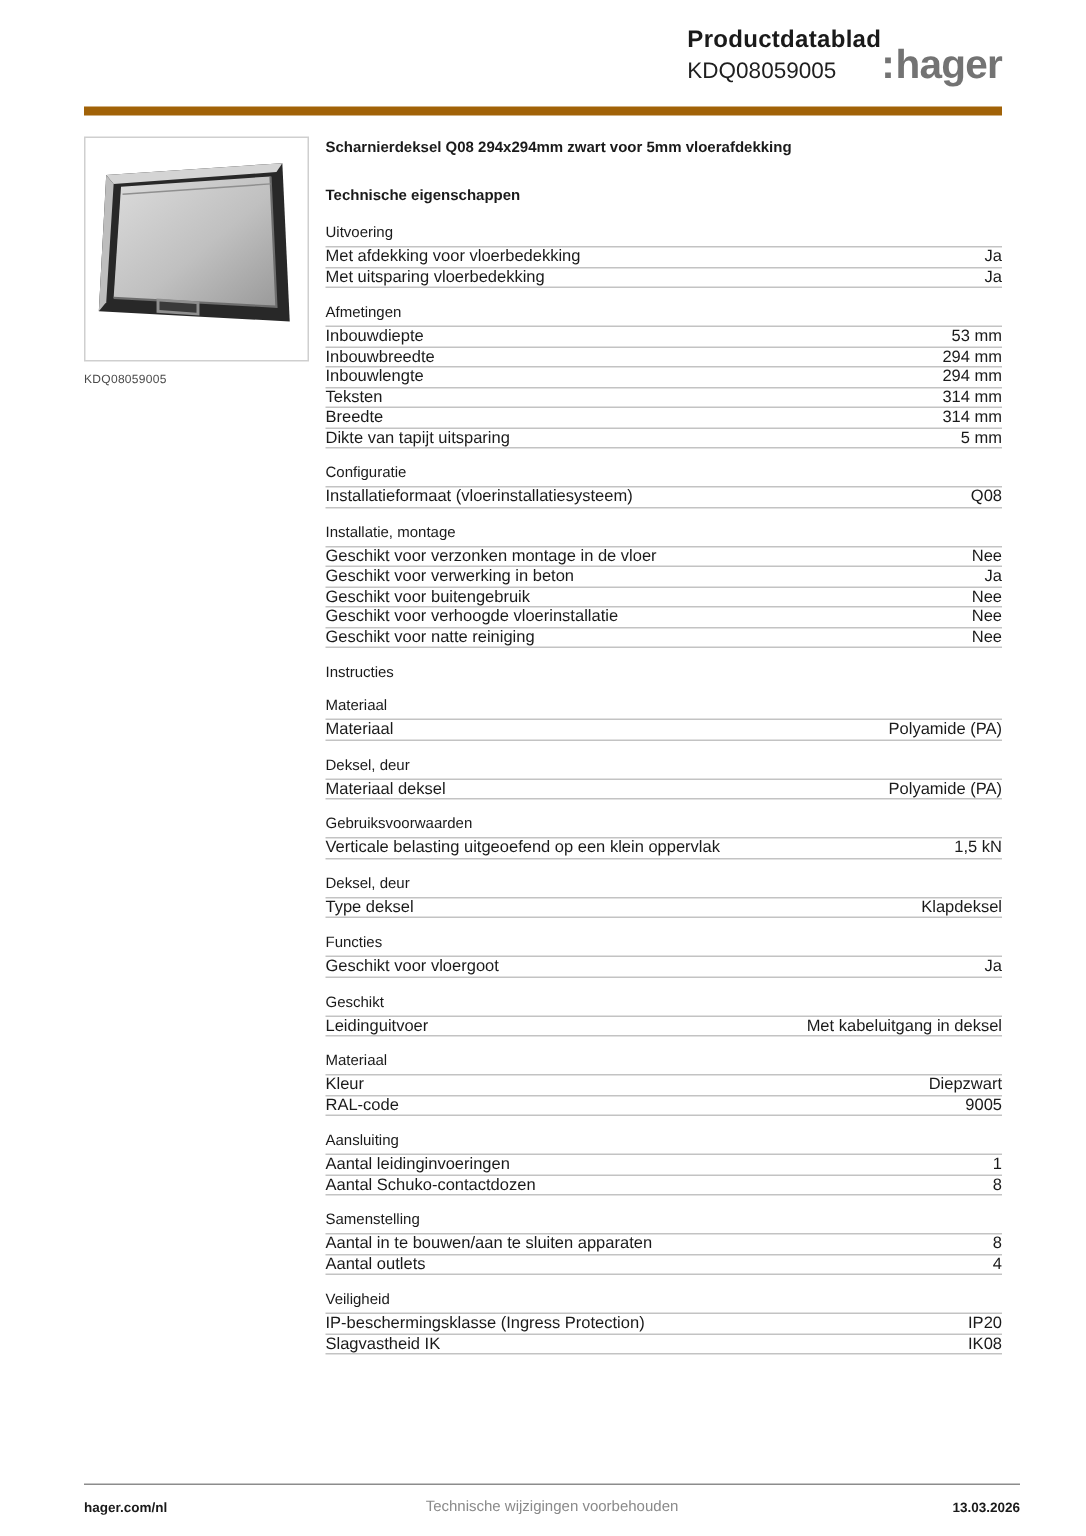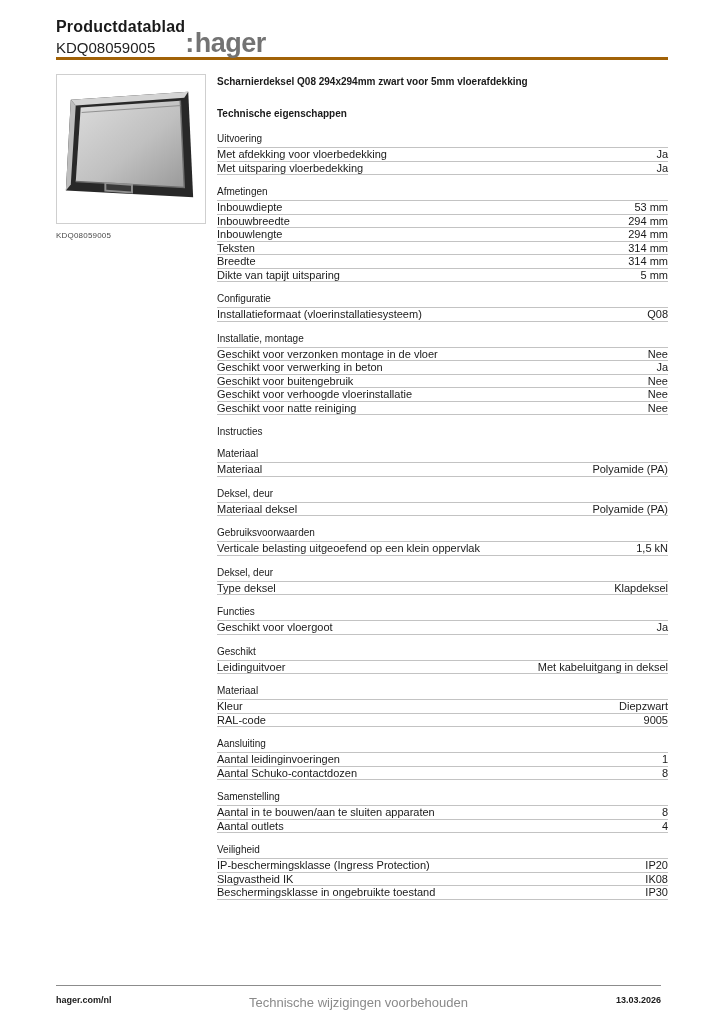--- a/index.html
+++ b/index.html
@@ -7,22 +7,22 @@
   body {
     background: #ffffff;
     font-family: "Liberation Sans", sans-serif;
     color: #1a1a1a;
     position: relative;
     overflow: hidden;
   }
   .page { width: 100%; height: 100%; padding: 18px 56px 0; position: relative; }
 
   
-  .header { display: flex; justify-content: flex-start; align-items: flex-start;
-            border-bottom: 3px solid #a16207; }
+  .header { display: flex; justify-content: flex-end; align-items: flex-start;
+            border-bottom: 6px solid #a16207; padding-bottom: 14px; }
   .title { font-size: 16px; font-weight: bold; letter-spacing: 0.2px; }
   .subtitle { font-size: 15px; margin-top: 3px; color: #1f1f1f; }
   .logo { font-size: 27px; font-weight: bold; line-height: 1; margin-top: 12px;
           letter-spacing: -0.5px; }
   .logo-colon { margin-right: 1px; }
 
   
   .content { display: flex; margin-top: 14px; }
   .left-col { flex: 0 0 150px; width: 150px; }
   .product-image { width: 150px; height: 150px; border: 1px solid #cfcfcf;
@@ -37,25 +37,25 @@
   .section { margin-top: 11px; }
   .section:first-child { margin-top: 14px; }
   .section-title { font-size: 10px; font-weight: normal; margin-bottom: 3px; }
   .rows { border-top: 1px solid #c3c3c3; }
   .row { display: flex; justify-content: space-between; align-items: center;
          height: 13.5px; border-bottom: 1px solid #c3c3c3; font-size: 11px; }
   .row .label { white-space: nowrap; }
   .row .value { white-space: nowrap; text-align: right; padding-left: 10px; }
 
   
-  .footer { position: absolute; left: 56px; right: 63px; bottom: 14px;
+  .footer { position: absolute; left: 56px; right: 44px; bottom: 14px;
             border-top: 1px solid #8c8c8c; padding-top: 9px;
-            display: flex; align-items: flex-start; font-size: 9px; }
+            display: flex; align-items: center; font-size: 9px; }
   .f-left { flex: 1; font-weight: bold; }
-  .f-center { flex: 2; text-align: center; color: #8a8a8a; font-size: 13px; }
+  .f-center { flex: 2; text-align: center; color: #8a8a8a; font-size: 10px; }
   .f-right { flex: 1; text-align: right; font-weight: bold; }
 </style>
 </head>
 <body>
 
 <div class="page">
 
   <header class="header">
     <div class="header-titles">
       <div class="title">Productdatablad</div>
@@ -276,24 +276,20 @@
             <div class="section-title">Veiligheid</div>
             <div class="rows">
               <div class="row">
                 <span class="label">IP-beschermingsklasse (Ingress Protection)</span>
                 <span class="value">IP20</span>
               </div>
               <div class="row">
                 <span class="label">Slagvastheid IK</span>
                 <span class="value">IK08</span>
               </div>
-              <div class="row">
-                <span class="label">Beschermingsklasse in ongebruikte toestand</span>
-                <span class="value">IP30</span>
-              </div>
             </div>
           </section>
         </div>
     </main>
 
   </div>
 
   <footer class="footer">
     <span class="f-left">hager.com/nl</span>
     <span class="f-center">Technische wijzigingen voorbehouden</span>

